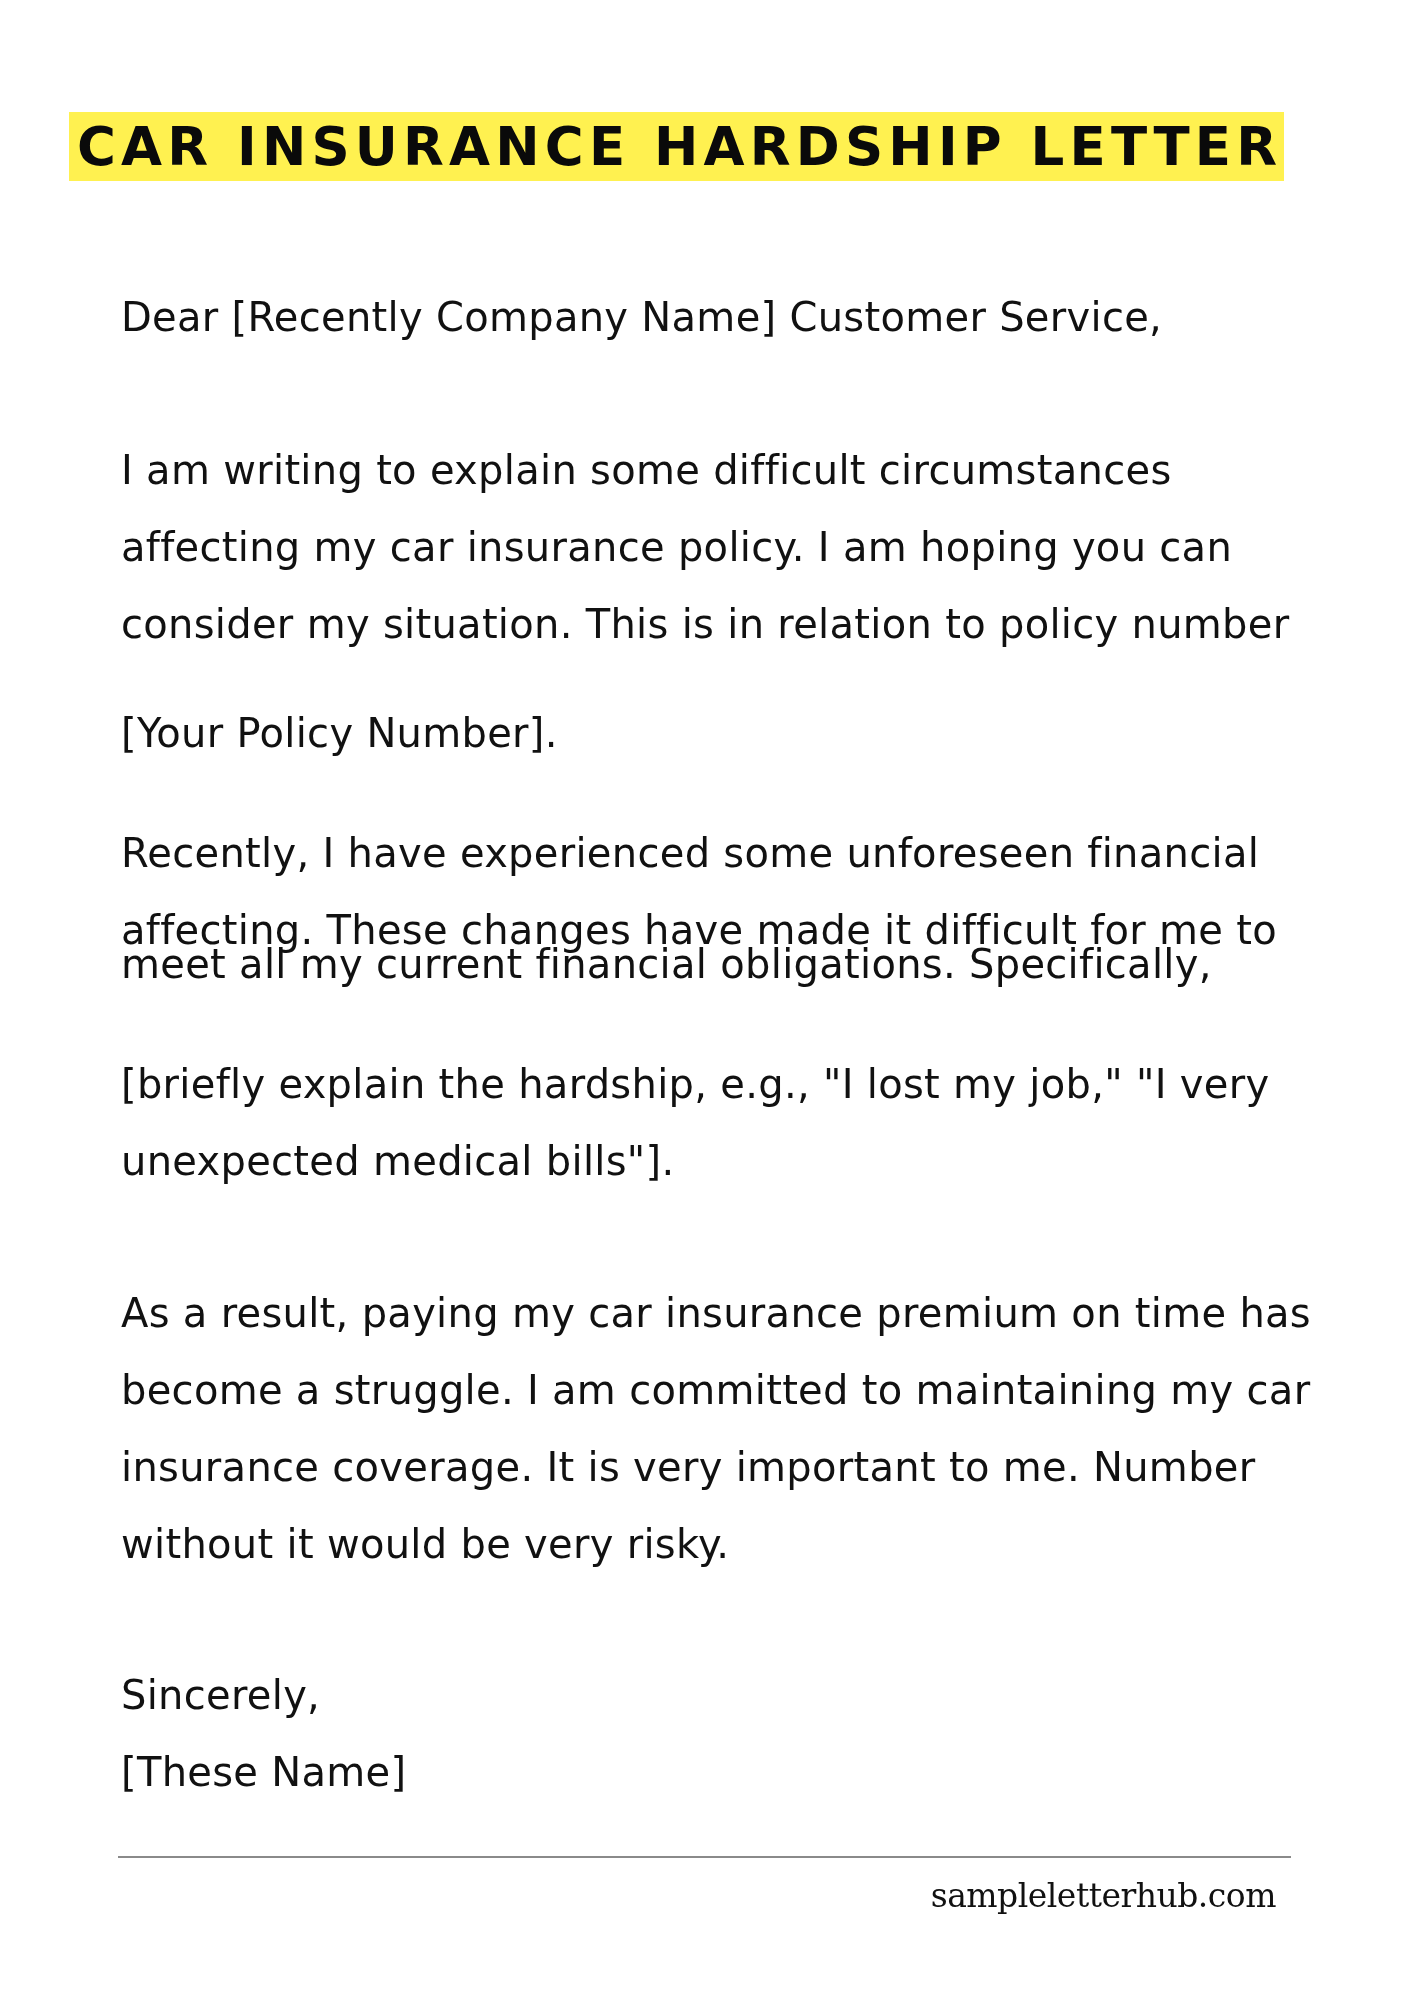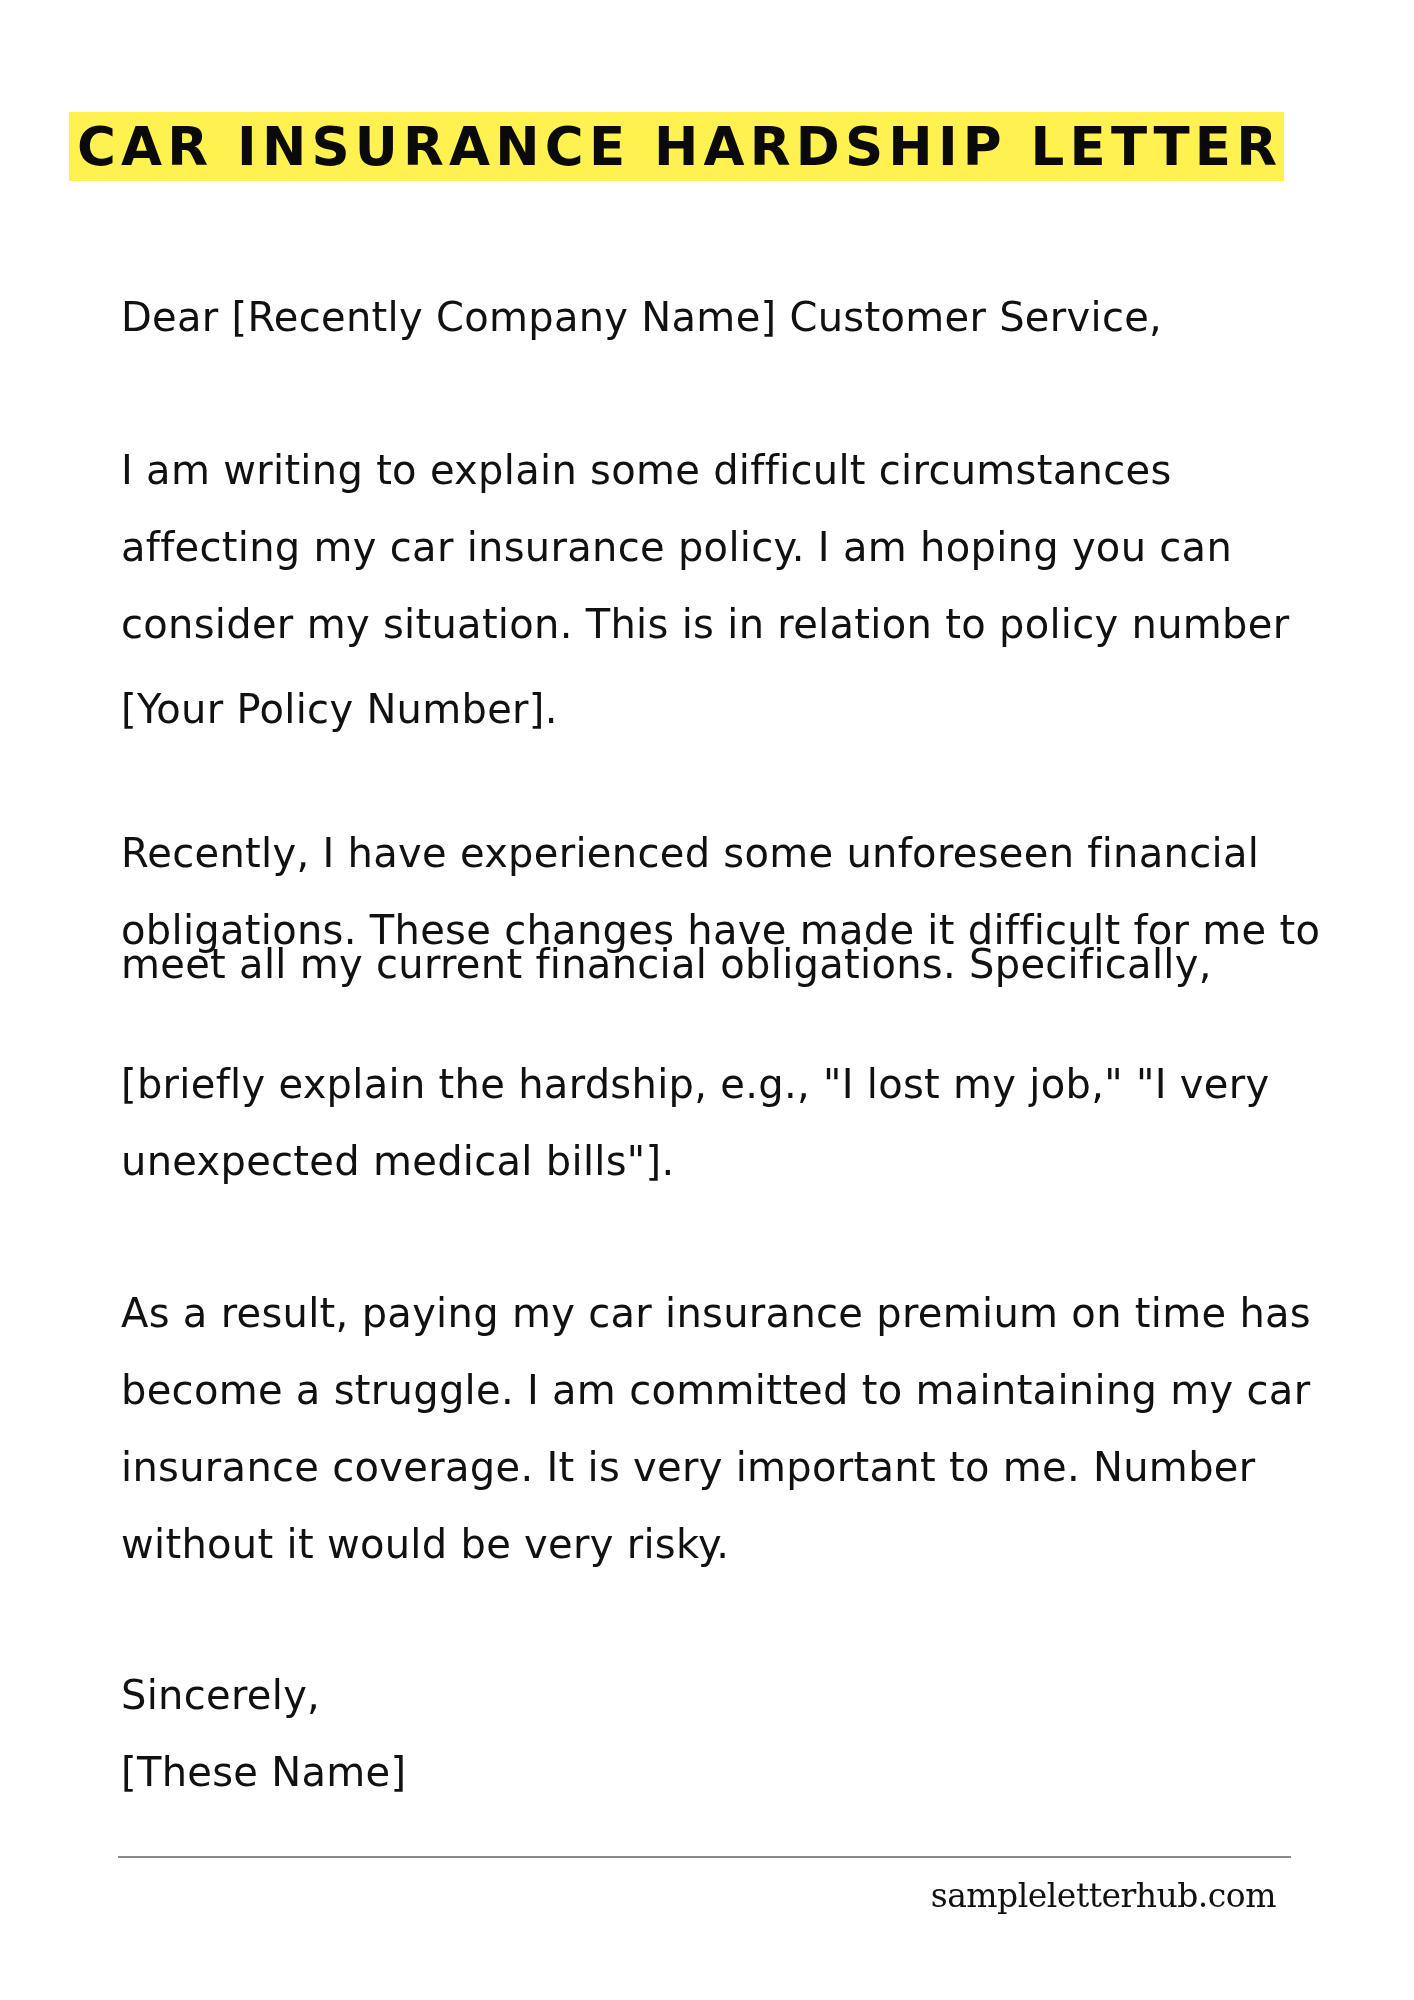--- a/index.html
+++ b/index.html
@@ -70,26 +70,26 @@
 
   <div class="title-box"></div>
   <div class="title-text">CAR INSURANCE HARDSHIP LETTER</div>
 
   <div class="body-text" style="top:297px">Dear [Recently Company Name] Customer Service,</div>
 
   <div>
     <div class="body-text" style="top:450px">I am writing to explain some difficult circumstances</div>
     <div class="body-text" style="top:527px">affecting my car insurance policy. I am hoping you can</div>
     <div class="body-text" style="top:604px">consider my situation. This is in relation to policy number</div>
-    <div class="body-text" style="top:689px">[Your Policy Number].</div>
+    <div class="body-text" style="top:713px">[Your Policy Number].</div>
   </div>
 
   <div>
     <div class="body-text" style="top:833px">Recently, I have experienced some unforeseen financial</div>
-    <div class="body-text" style="top:910px">obligations. These changes have made it difficult for me to</div>
+    <div class="body-text" style="top:910px">affecting. These changes have made it difficult for me to</div>
     <div class="body-text" style="top:944px">meet all my current financial obligations. Specifically,</div>
     <div class="body-text" style="top:1064px">[briefly explain the hardship, e.g., "I lost my job," "I very</div>
     <div class="body-text" style="top:1141px">unexpected medical bills"].</div>
   </div>
 
   <div>
     <div class="body-text" style="top:1293px">As a result, paying my car insurance premium on time has</div>
     <div class="body-text" style="top:1370px">become a struggle. I am committed to maintaining my car</div>
     <div class="body-text" style="top:1447px">insurance coverage. It is very important to me. Number</div>
     <div class="body-text" style="top:1524px">without it would be very risky.</div>

